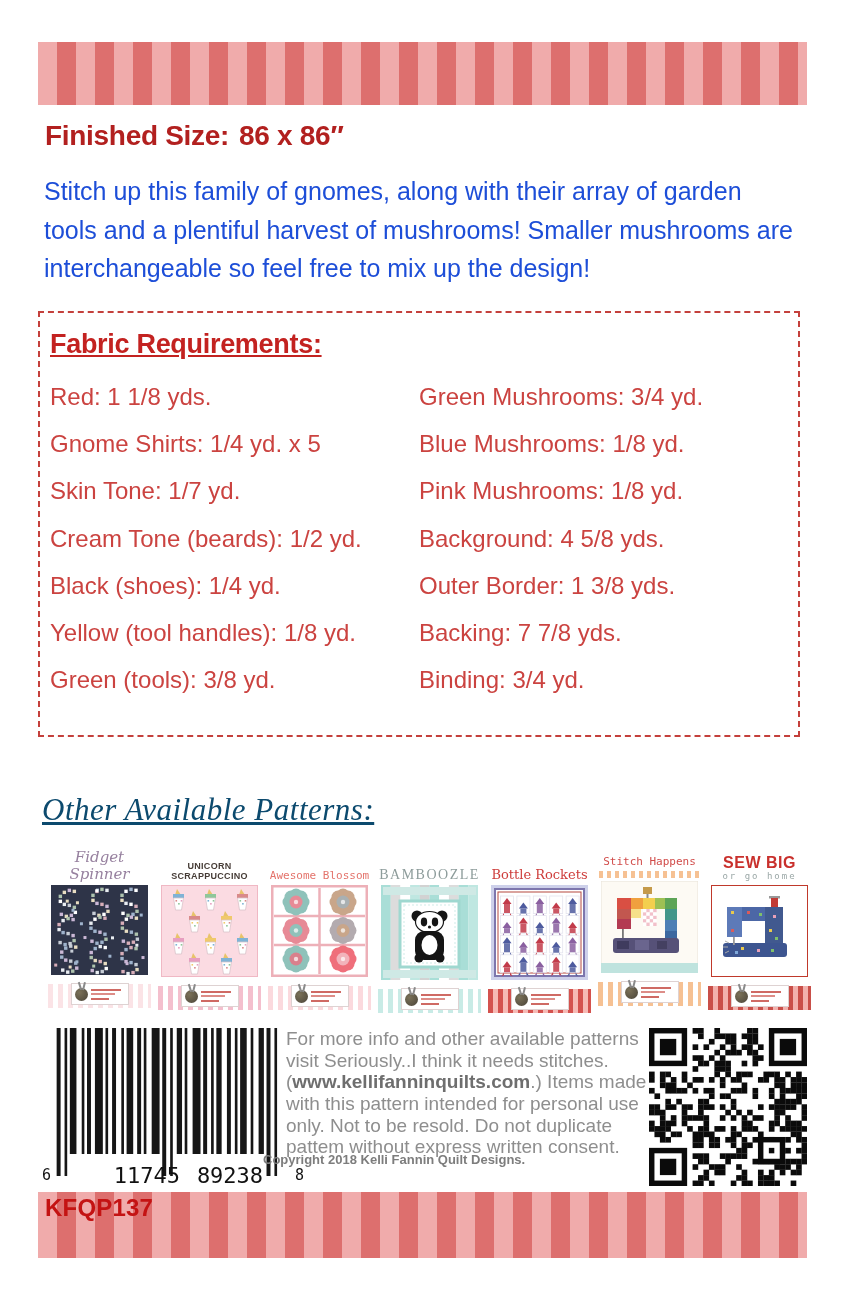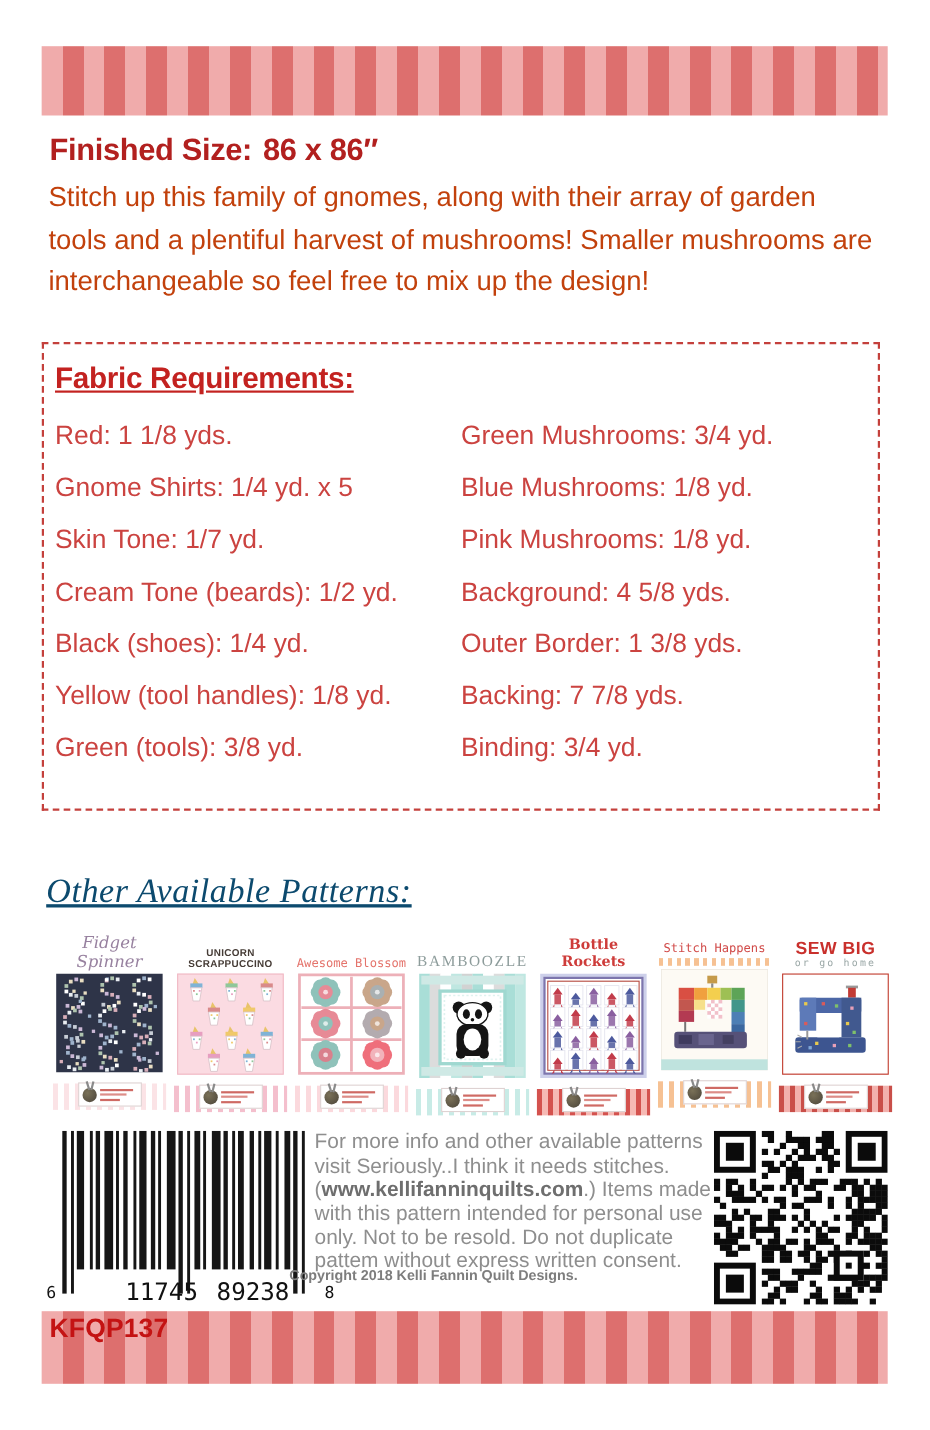--- a/index.html
+++ b/index.html
@@ -7,21 +7,21 @@
   .page { position:relative; width:845px; height:1300px; background:#fff; overflow:hidden; margin:0 auto; }
 
   
   .stripes { background:repeating-linear-gradient(90deg, var(--s1) 0 var(--w), var(--s2) var(--w) calc(var(--w)*2)); }
   .band-top    { position:absolute; left:38px; top:42px;   width:769px; height:63px; --s1:#f0abab; --s2:#dd6f6e; --w:19px; }
   .band-bottom { position:absolute; left:38px; top:1192px; width:769px; height:66px; --s1:#f0abab; --s2:#dd6f6e; --w:19px; }
 
   .finished { position:absolute; left:45px; top:120px; font-size:28px; font-weight:bold; color:#b2201f; letter-spacing:-0.3px; }
   .finished .val { margin-left:10px; }
 
-  .desc { position:absolute; left:44px; top:160px; width:756px; font-size:25px; line-height:1.54; color:#c2410c; }
+  .desc { position:absolute; left:44px; top:172px; width:756px; font-size:25px; line-height:1.54; color:#1d4ed8; }
 
   .reqbox { position:absolute; left:38px; top:311px; width:762px; height:426px; border:2px dashed #c4403c; padding:16px 10px 0 10px; }
   .req-title { display:inline-block; font-size:27px; font-weight:bold; color:#c32220; text-decoration:underline; letter-spacing:-0.3px; margin-bottom:24px; }
   .req-grid { display:grid; grid-template-columns:50% 50%; }
   .req-item { font-size:24px; color:#cb4340; margin-bottom:22px; line-height:1.05; }
 
   .other-title { position:absolute; left:42px; top:792px; font-family:Liberation Serif, serif; font-style:italic; font-size:31px; color:#0c4a6e; text-decoration:underline; letter-spacing:0.5px; }
 
   
   .thumbs { position:absolute; left:36px; top:848px; width:775px; display:flex; gap:7px; align-items:flex-start;justify-content:flex-end; }
@@ -35,21 +35,21 @@
   .yarn::after { left:8px; transform:rotate(14deg); }
   .chip-lines { display:flex; flex-direction:column; gap:2.5px; }
   .chip-lines i { display:block; height:2px; background:#cf6a64; width:30px; }
   .chip-lines i:nth-child(2) { width:24px; background:#dd8d88; }
   .chip-lines i:nth-child(3) { width:18px; background:#cf6a64; }
 
   .t1 { font-family:"DejaVu Serif", serif; font-style:italic; font-size:15px; color:#97819f; }
   .t2 { font-size:9px; font-weight:bold; color:#463c36; text-transform:uppercase; letter-spacing:0.3px; }
   .t3 { font-family:"DejaVu Sans Mono", monospace; font-size:11px; color:#e4736b; }
   .t4 { font-family:"Liberation Serif", serif; font-size:14px; color:#8d9c9b; letter-spacing:1.5px; }
-  .t5 { font-family:"DejaVu Serif", serif; font-weight:bold; font-size:13px; color:#ce3c3a; }
+  .t5 { font-family:"DejaVu Serif", serif; font-weight:normal; font-size:13px; color:#ce3c3a; }
   .t6 { font-family:"DejaVu Sans Mono", monospace; font-size:11px; color:#d14b49; }
   .t7 { font-size:16px; font-weight:800; color:#c9302c; letter-spacing:0.5px; }
   .t7sub { font-family:"DejaVu Sans Mono", monospace; font-size:9px; color:#9aa7a6; letter-spacing:2px; margin-top:1px; }
   .ministrip { height:7px; margin:2px 1px 3px 1px; --w:4px; }
 
   
   .barcode-wrap { position:absolute; left:44px; top:1028px; width:252px; height:160px; }
   .barcode-wrap svg { position:absolute; left:10px; top:0; }
   .bdigit { position:absolute; font-family:"DejaVu Sans Mono", monospace; color:#111; }
   .b-lead  { left:-2px; bottom:4px; font-size:15px; }

